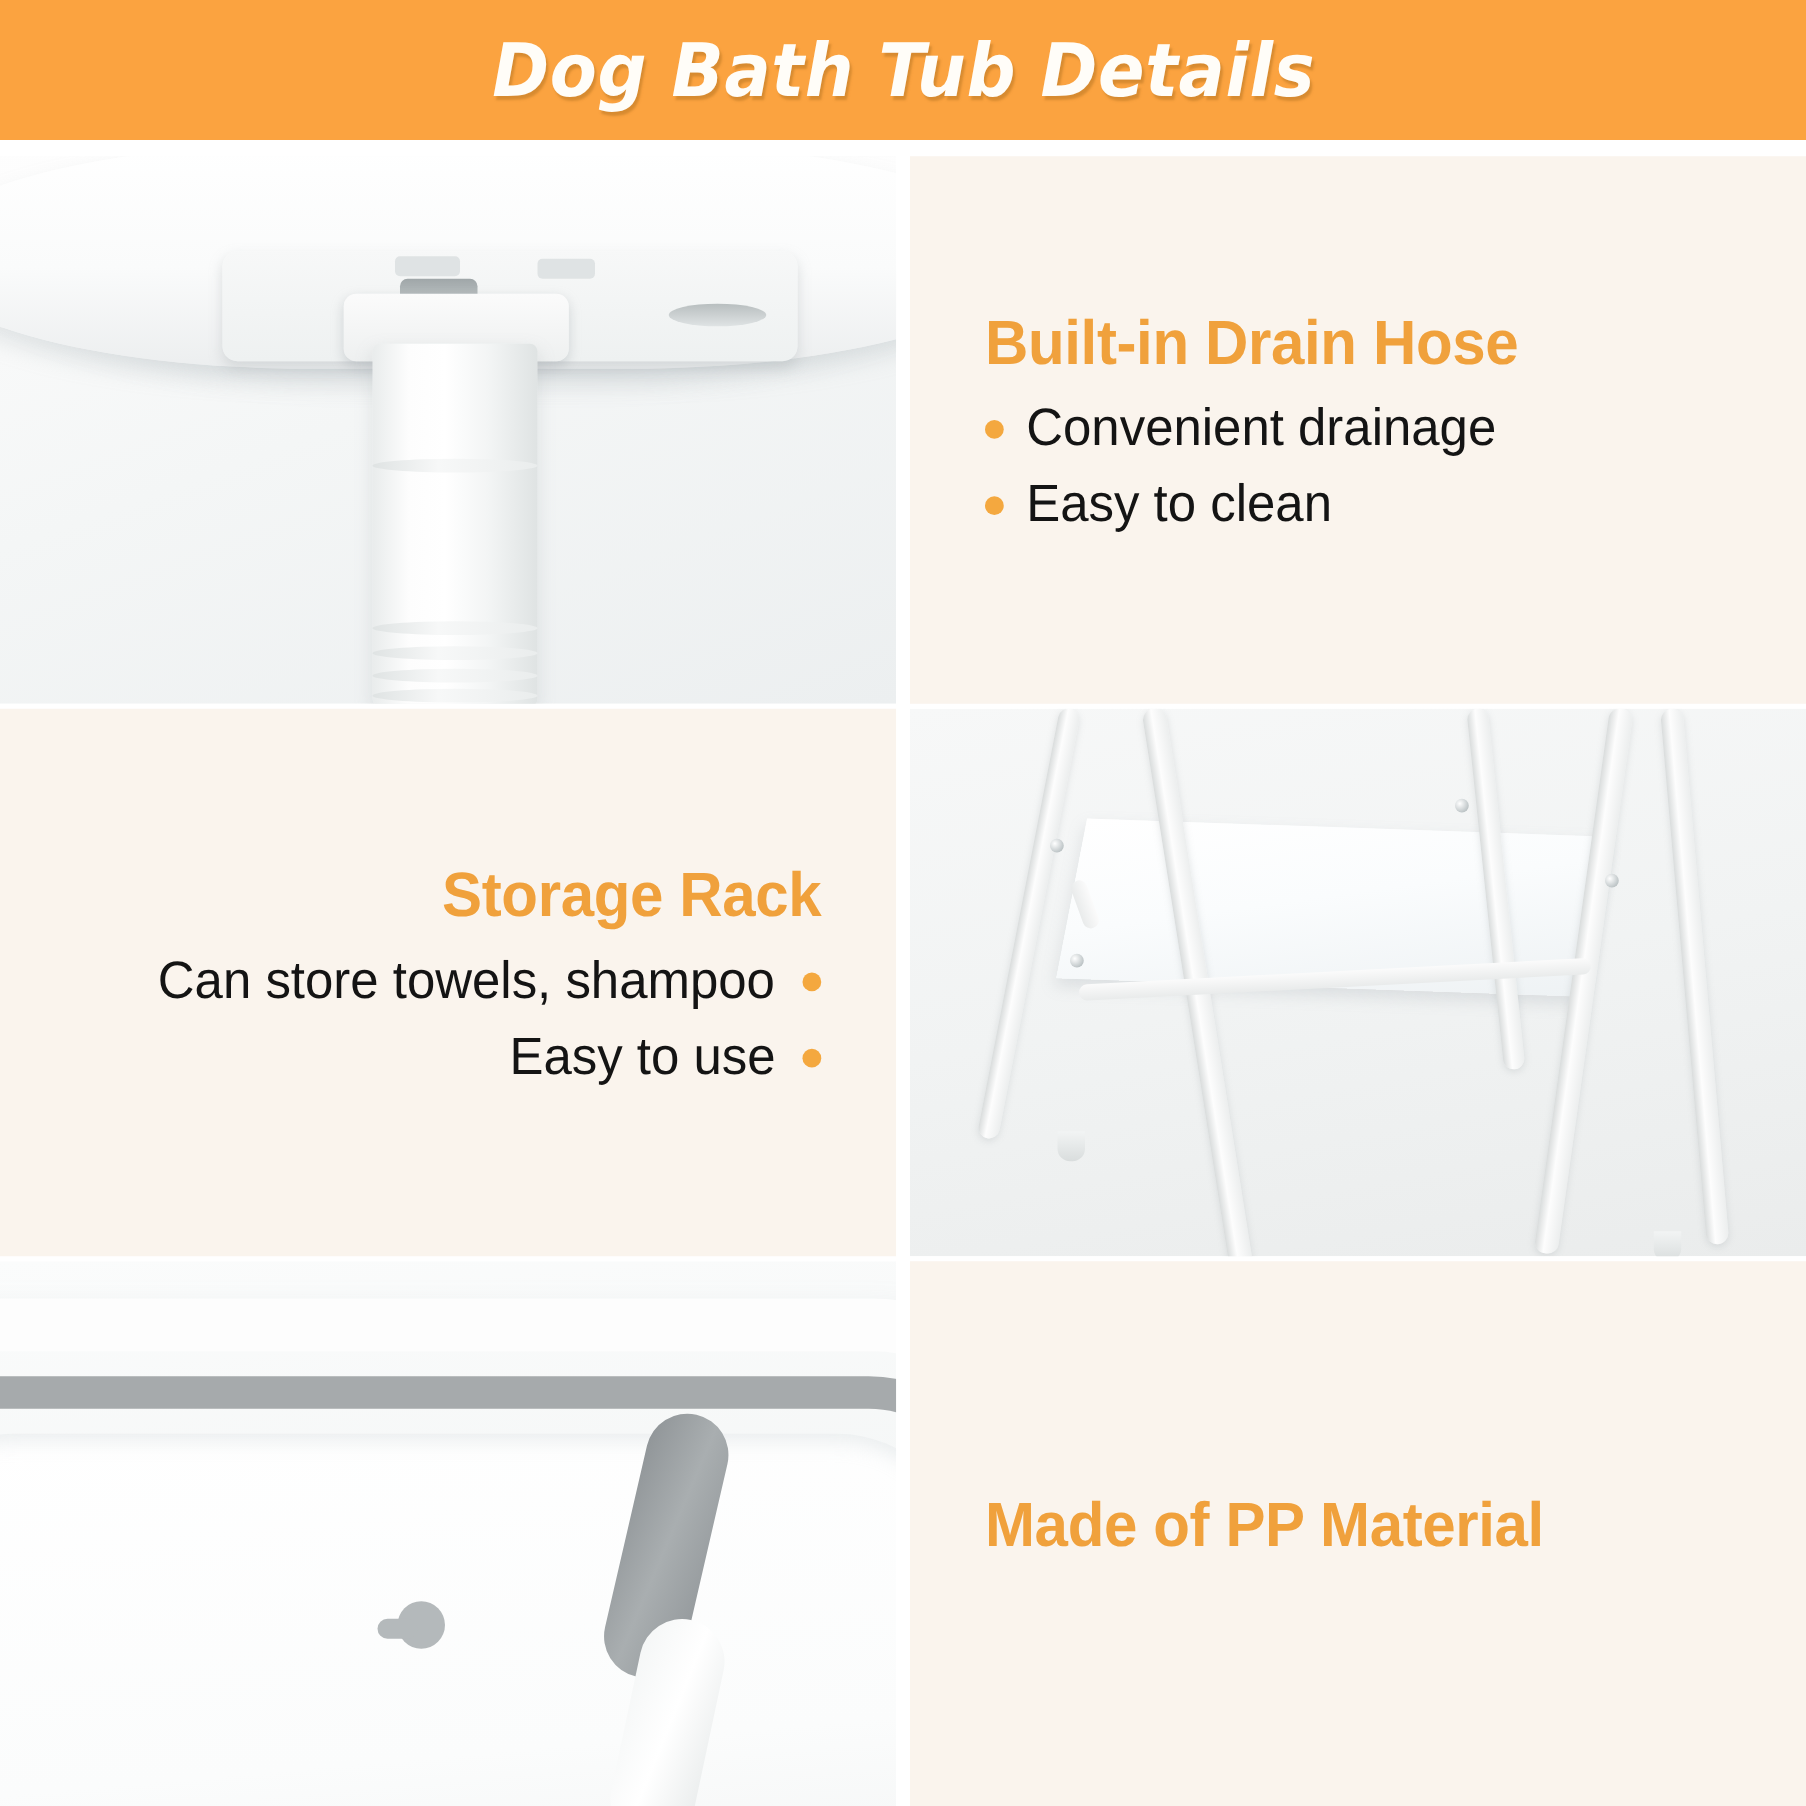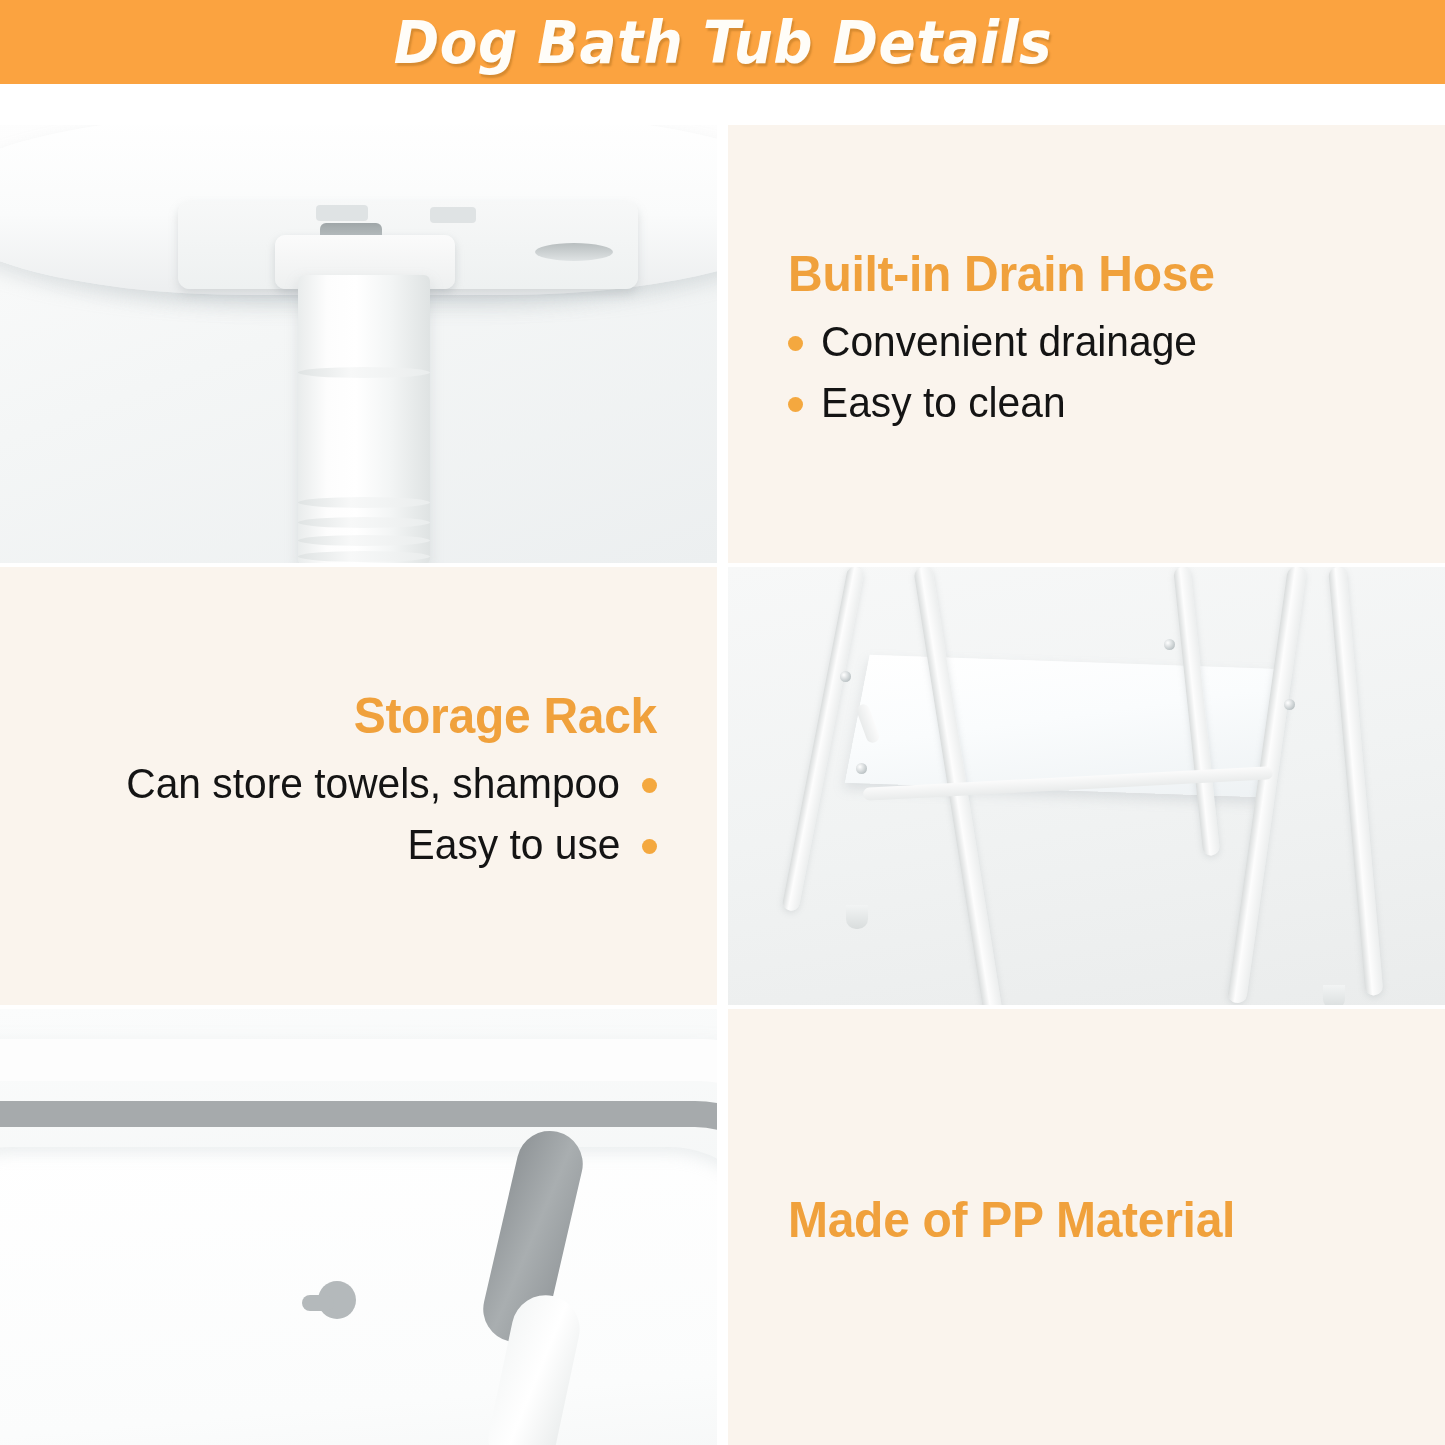--- a/index.html
+++ b/index.html
@@ -18,21 +18,21 @@
     width: 1445px;
     height: 1445px;
     background: #ffffff;
   }
 
   
   .banner {
     position: absolute;
     left: 0; top: 0;
     width: 1445px;
-    height: 84px;
+    height: 112px;
     background: #fba340;
     display: flex;
     align-items: center;
     justify-content: center;
   }
   .banner-title {
     font-family: "DejaVu Sans", sans-serif;
     font-size: 59px;
     font-weight: bold;
     font-style: italic;

